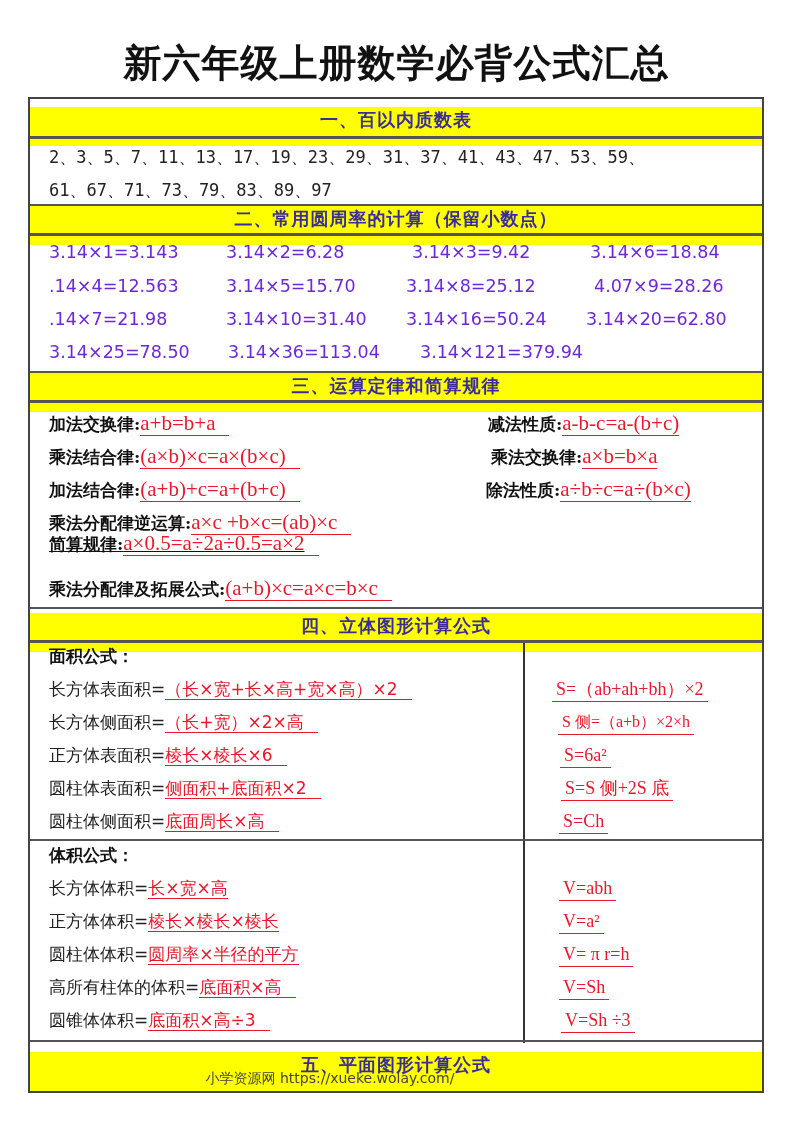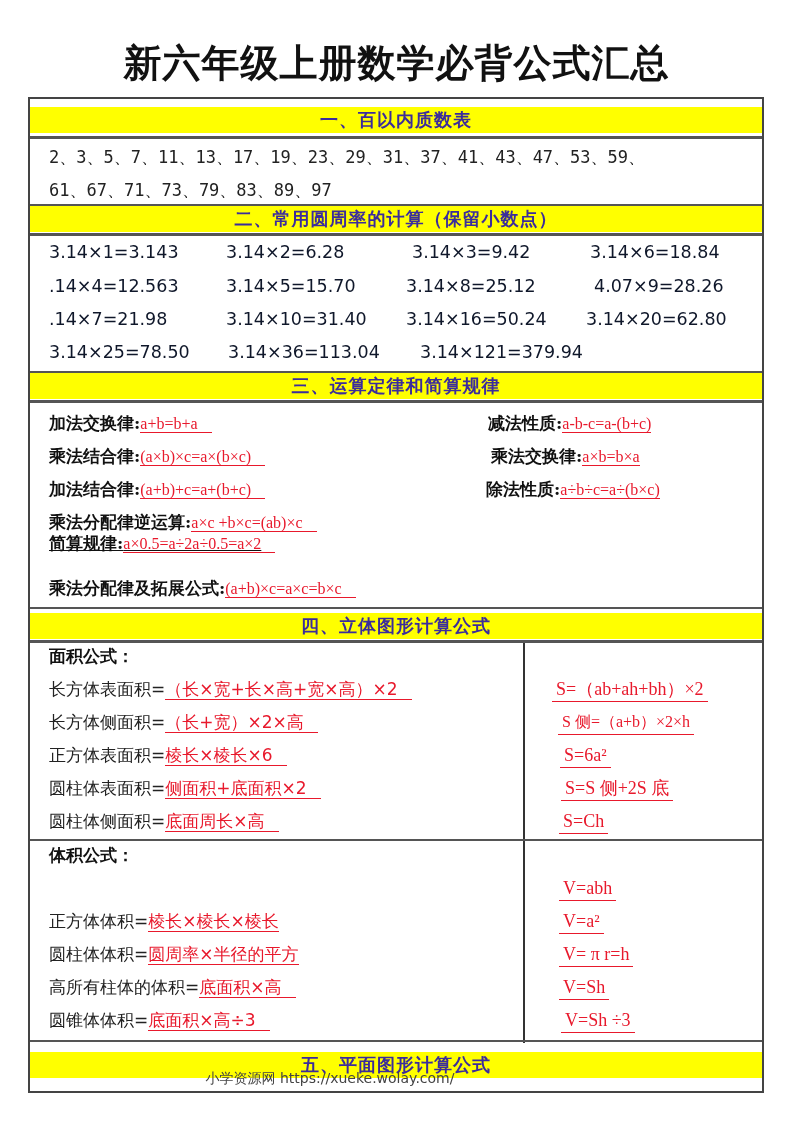--- a/index.html
+++ b/index.html
@@ -3,33 +3,33 @@
 <meta charset="utf-8">
 <style>
   html, body { margin: 0; padding: 0; background: #ffffff; }
   body { width: 793px; height: 1122px; position: relative; overflow: hidden;
          font-family: "DejaVu Sans", "Liberation Sans", sans-serif; color: #111; }
   .title { position: absolute; top: 38px; left: 0; width: 793px; text-align: center;
            font-family: "DejaVu Serif", "Liberation Serif", serif; font-size: 38px; font-weight: bold;
            letter-spacing: 1px; color: #111; }
   .frame { position: absolute; left: 28px; top: 97px; width: 736px; height: 996px;
            border: 2px solid #444; box-sizing: border-box; background: #fff; overflow: hidden; }
-  .sec-head { position: absolute; left: 0; width: 732px; height: 26px; background: #ffff00;
+  .sec-head { position: absolute; left: 0; width: 732px; height: 39px; background: #ffff00;
               text-align: center; font-size: 18px; font-weight: bold; color: #3b2c9c;
               line-height: 26px; letter-spacing: 1px; }
   .hline { position: absolute; left: 0; width: 732px; height: 0; border-top: 3px solid #555; }
   .hline.thin { border-top: 2px solid #555; }
   .vline { position: absolute; width: 0; border-left: 2px solid #333; }
   .primes { position: absolute; left: 19px; top: 42px; width: 710px; font-family: "DejaVu Sans Mono", "Liberation Mono", monospace;
             font-size: 17px; line-height: 33px; color: #222; }
-  .pi-cell { position: absolute; font-family: "DejaVu Sans", sans-serif; font-size: 17.5px; color: #0f172a; white-space: nowrap; }
+  .pi-cell { position: absolute; font-family: "DejaVu Sans", sans-serif; font-size: 17.5px; color: #6d28d9; white-space: nowrap; }
   .law { position: absolute; white-space: nowrap; font-size: 17px; line-height: 24px; }
   .law .lbl { font-weight: bold; color: #111; font-family: "DejaVu Serif", serif; }
   .f { color: #e8192c; border-bottom: 1.5px solid #e8192c; padding-right: 14px;
-       font-family: "Liberation Serif", "DejaVu Serif", serif; font-size: 16px; }
+       font-family: "Liberation Serif", "DejaVu Serif", serif; font-size: 21px; }
   .geo { position: absolute; white-space: nowrap; font-size: 17px; line-height: 24px; }
   .geo .lbl { color: #222; }
   .geo .f { font-family: "DejaVu Sans", sans-serif; font-size: 17px; }
   .geo-sub { position: absolute; font-size: 17px; font-weight: bold; color: #111; }
   .rf { position: absolute; white-space: nowrap; color: #e8192c; border-bottom: 1.5px solid #e8192c;
         font-family: "Liberation Serif", "DejaVu Serif", serif; font-size: 18px; line-height: 24px; padding: 0 4px; }
   .watermark { position: absolute; top: 1070px; left: 0; width: 660px; text-align: center;
                font-size: 14px; color: #444; }
 </style>
 </head>
@@ -128,20 +128,23 @@
   <div class="rf" style="left:522px;top:578px;">S=（ab+ah+bh）×2</div>
   <div class="rf" style="left:528px;top:611px;font-size:16px;">S 侧=（a+b）×2×h</div>
   <div class="rf" style="left:530px;top:644px;">S=6a²</div>
   <div class="rf" style="left:531px;top:677px;">S=S 侧+2S 底</div>
   <div class="rf" style="left:529px;top:710px;">S=Ch</div>
 
   <div class="hline thin" style="top:740px;"></div>
 
   <div class="geo-sub" style="left:19px;top:745px;">体积公式：</div>
 
+  <div class="geo" style="left:19px;top:777px;">
+    <span class="lbl">长方体体积=</span><span class="f" style="padding-right:0">长×宽×高</span>
+  </div>
   <div class="geo" style="left:19px;top:810px;">
     <span class="lbl">正方体体积=</span><span class="f" style="padding-right:0">棱长×棱长×棱长</span>
   </div>
   <div class="geo" style="left:19px;top:843px;">
     <span class="lbl">圆柱体体积=</span><span class="f" style="padding-right:0">圆周率×半径的平方</span>
   </div>
   <div class="geo" style="left:19px;top:876px;">
     <span class="lbl">高所有柱体的体积=</span><span class="f">底面积×高</span>
   </div>
   <div class="geo" style="left:19px;top:909px;">

